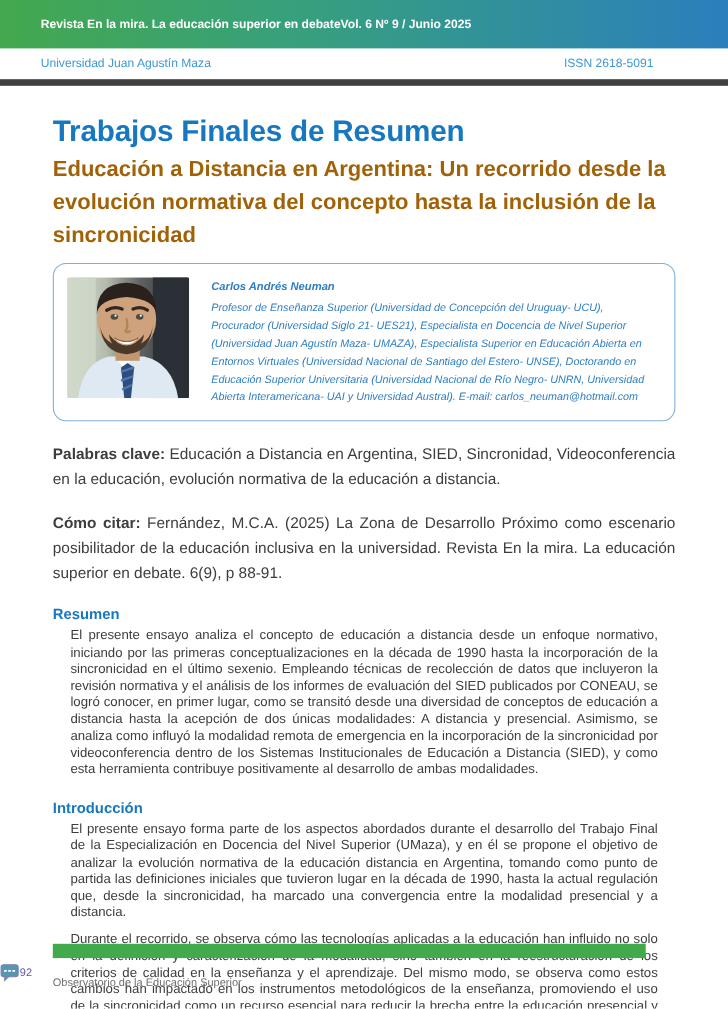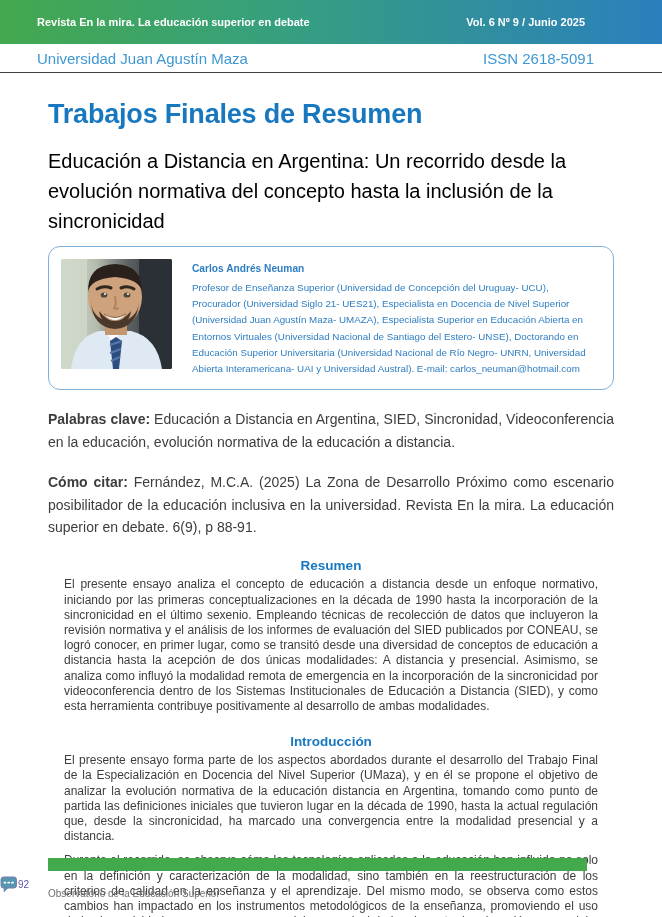--- a/index.html
+++ b/index.html
@@ -4,52 +4,52 @@
 <style>
   html,body{margin:0;padding:0;background:#ffffff;}
   .page{
     width:662px;height:917px;position:relative;background:#fff;overflow:hidden;
     font-family:"Liberation Sans", sans-serif;color:#3d3d3d;
   }
   
   .header-bar{
     height:44px;
     background:linear-gradient(90deg,#44a84e 0%,#36a07e 42%,#2b7fbd 100%);
-    display:flex;align-items:center;justify-content:space-between;
+    display:flex;align-items:center;justify-content:flex-start;
     padding:0 77px 0 37px;color:#ffffff;font-weight:bold;font-size:11px;
   }
   .subheader{
     height:28px;display:flex;align-items:center;justify-content:space-between;
-    padding:0 68px 0 37px;font-size:15px;color:#3f97d3;
-    border-bottom:1px solid #404040;
+    padding:0 68px 0 37px;font-size:11px;color:#3f97d3;
+    border-bottom:6px solid #404040;
   }
   
   .content{padding:0 48px;height:856px;overflow:hidden;box-sizing:border-box;}
   .page-title{
     color:#1878bf;font-size:27px;font-weight:bold;margin:26px 0 0;letter-spacing:-0.2px;
   }
   .article-title{
-    color:#000000;font-size:20px;font-weight:normal;line-height:1.5;margin:16px 0 10px;
+    color:#a16207;font-size:20px;font-weight:bold;line-height:1.5;margin:4px 0 10px;
   }
   .author-card{
     border:1.5px solid #7fb0dc;border-radius:12px;padding:12px;
     display:flex;gap:20px;align-items:flex-start;
   }
   .author-photo{width:111px;height:110px;flex:0 0 auto;overflow:hidden;border-radius:2px;}
   .author-photo svg{display:block;}
   .author-info{
-    font-size:9.8px;line-height:1.66;color:#2e7ec2;padding-top:2px;padding-right:4px;
+    font-size:9.8px;line-height:1.66;color:#2e7ec2;padding-top:2px;padding-right:4px;font-style:italic;
   }
   .author-name{font-weight:bold;font-size:10.2px;margin-bottom:2px;}
   .meta{
     font-size:14px;line-height:1.6;color:#3d3d3d;text-align:justify;margin:18px 0 0;
   }
   .meta .label{font-weight:bold;}
   .section-heading{
-    color:#1878bf;font-size:13.5px;font-weight:bold;margin:20px 0 0;text-align:center;
+    color:#1878bf;font-size:13.5px;font-weight:bold;margin:20px 0 0;
   }
   .body-para{
     font-size:12px;line-height:15.2px;color:#3d3d3d;text-align:justify;margin:4px 16px 9px;
   }
   
   .footer-accent-bar{
     position:absolute;left:48px;top:858px;width:539px;height:13px;background:#43a94d;
   }
   .footer-row{
     position:absolute;left:0;top:876px;width:662px;height:40px;padding-left:48px;

